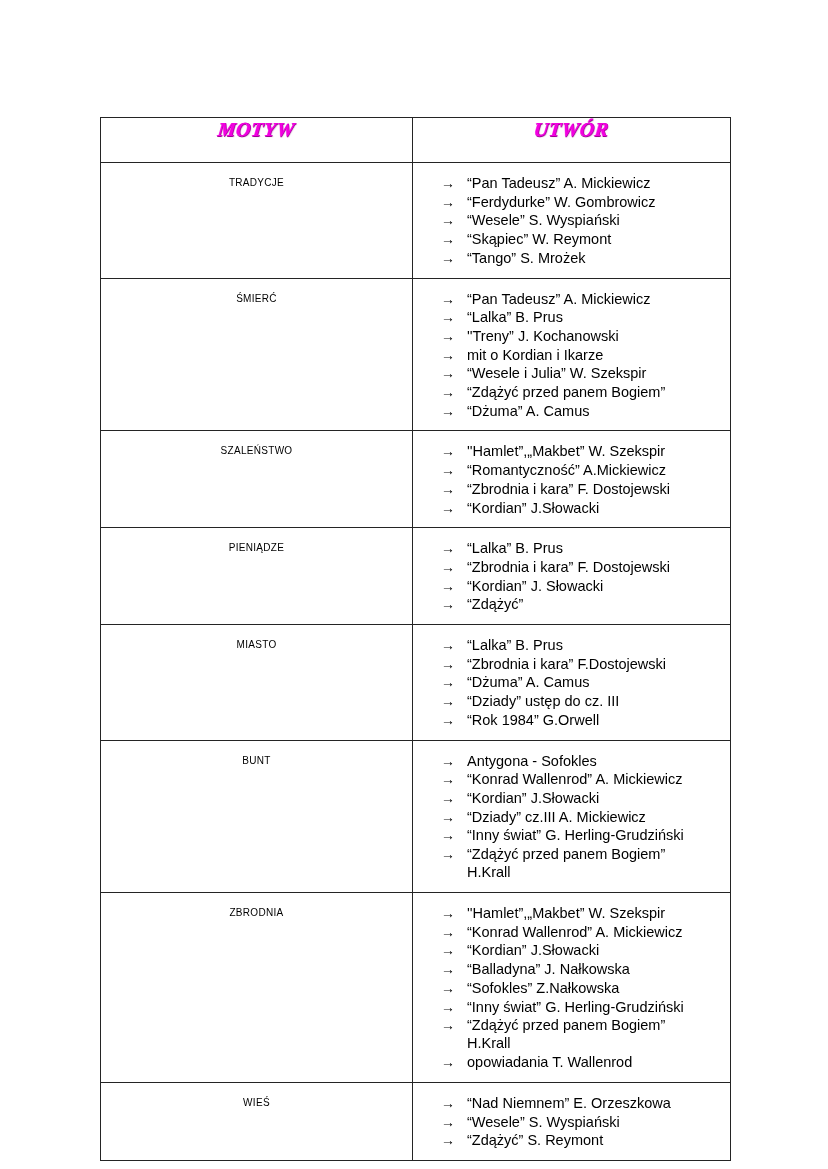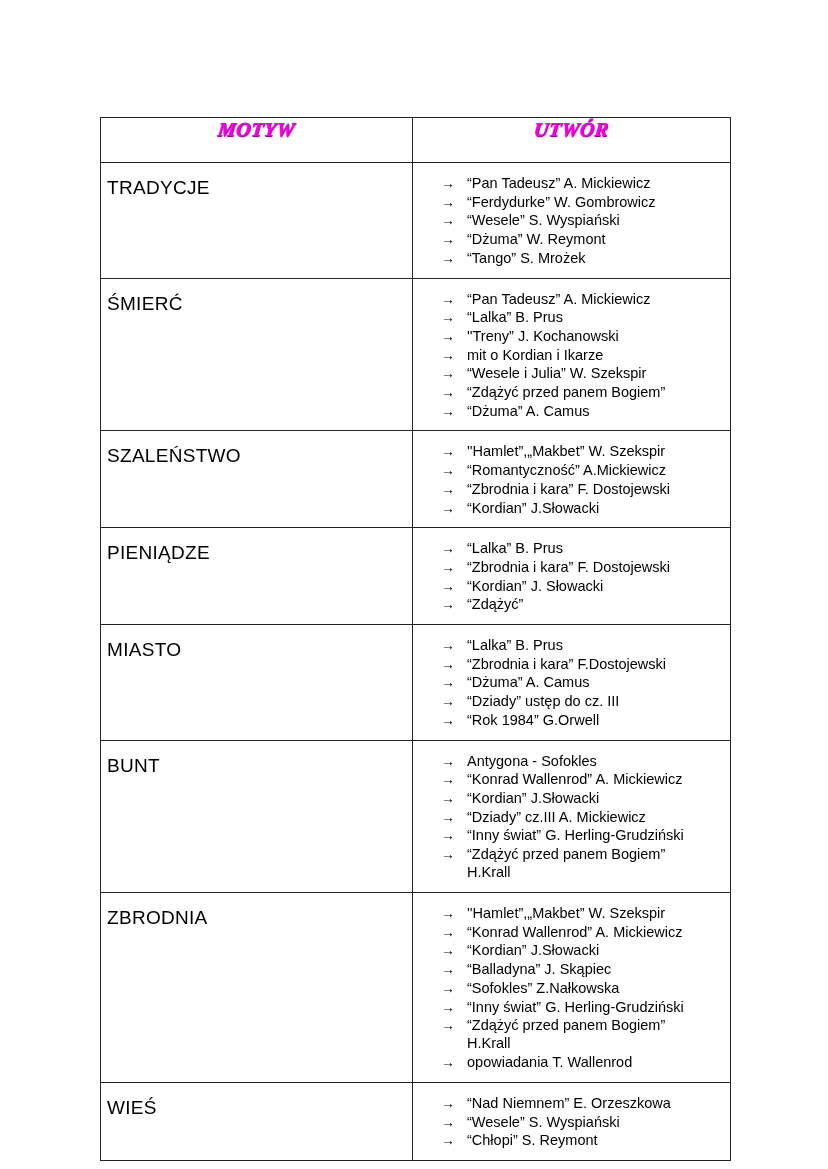--- a/index.html
+++ b/index.html
@@ -62,23 +62,23 @@
     text-shadow:
       0.6px 0 0 #b400a8,
       -0.6px 0 0 #ff66f0,
       0 0.7px 0 #9c0092,
       1px 1px 1px rgba(120, 0, 110, 0.45);
     transform: skewX(-6deg);
   }
 
   
   td.motyw {
-    text-align: left;
+    text-align: center;
     padding: 14px 6px 10px 6px;
-    font-size: 19px;
+    font-size: 10px;
     letter-spacing: 0.3px;
     line-height: 1.2;
   }
 
   
   td.utwor {
     padding: 11px 6px 10px 28px;
   }
   ul.works {
     margin: 0;
@@ -123,21 +123,21 @@
         </tr>
       </thead>
       <tbody id="tbody">
           <tr>
             <td class="motyw">TRADYCJE</td>
             <td class="utwor">
               <ul class="works">
                 <li><span class="arrow">→</span><span class="work-text">“Pan Tadeusz” A. Mickiewicz</span></li>
                 <li><span class="arrow">→</span><span class="work-text">“Ferdydurke” W. Gombrowicz</span></li>
                 <li><span class="arrow">→</span><span class="work-text">“Wesele” S. Wyspiański</span></li>
-                <li><span class="arrow">→</span><span class="work-text">“Dżuma” W. Reymont</span></li>
+                <li><span class="arrow">→</span><span class="work-text">“Skąpiec” W. Reymont</span></li>
                 <li><span class="arrow">→</span><span class="work-text">“Tango” S. Mrożek</span></li>
               </ul>
             </td>
           </tr>
           <tr>
             <td class="motyw">ŚMIERĆ</td>
             <td class="utwor">
               <ul class="works">
                 <li><span class="arrow">→</span><span class="work-text">“Pan Tadeusz” A. Mickiewicz</span></li>
                 <li><span class="arrow">→</span><span class="work-text">“Lalka” B. Prus</span></li>
@@ -197,35 +197,35 @@
               </ul>
             </td>
           </tr>
           <tr>
             <td class="motyw">ZBRODNIA</td>
             <td class="utwor">
               <ul class="works">
                 <li><span class="arrow">→</span><span class="work-text">''Hamlet”,„Makbet” W. Szekspir</span></li>
                 <li><span class="arrow">→</span><span class="work-text">“Konrad Wallenrod” A. Mickiewicz</span></li>
                 <li><span class="arrow">→</span><span class="work-text">“Kordian” J.Słowacki</span></li>
-                <li><span class="arrow">→</span><span class="work-text">“Balladyna” J. Skąpiec</span></li>
+                <li><span class="arrow">→</span><span class="work-text">“Balladyna” J. Nałkowska</span></li>
                 <li><span class="arrow">→</span><span class="work-text">“Sofokles” Z.Nałkowska</span></li>
                 <li><span class="arrow">→</span><span class="work-text">“Inny świat” G. Herling-Grudziński</span></li>
                 <li><span class="arrow">→</span><span class="work-text">“Zdążyć przed panem Bogiem”
 H.Krall</span></li>
                 <li><span class="arrow">→</span><span class="work-text">opowiadania T. Wallenrod</span></li>
               </ul>
             </td>
           </tr>
           <tr>
             <td class="motyw">WIEŚ</td>
             <td class="utwor">
               <ul class="works">
                 <li><span class="arrow">→</span><span class="work-text">“Nad Niemnem” E. Orzeszkowa</span></li>
                 <li><span class="arrow">→</span><span class="work-text">“Wesele” S. Wyspiański</span></li>
-                <li><span class="arrow">→</span><span class="work-text">“Chłopi” S. Reymont</span></li>
+                <li><span class="arrow">→</span><span class="work-text">“Zdążyć” S. Reymont</span></li>
               </ul>
             </td>
           </tr>
         </tbody>
     </table>
   </div>
 </div>
 
 </body></html>

